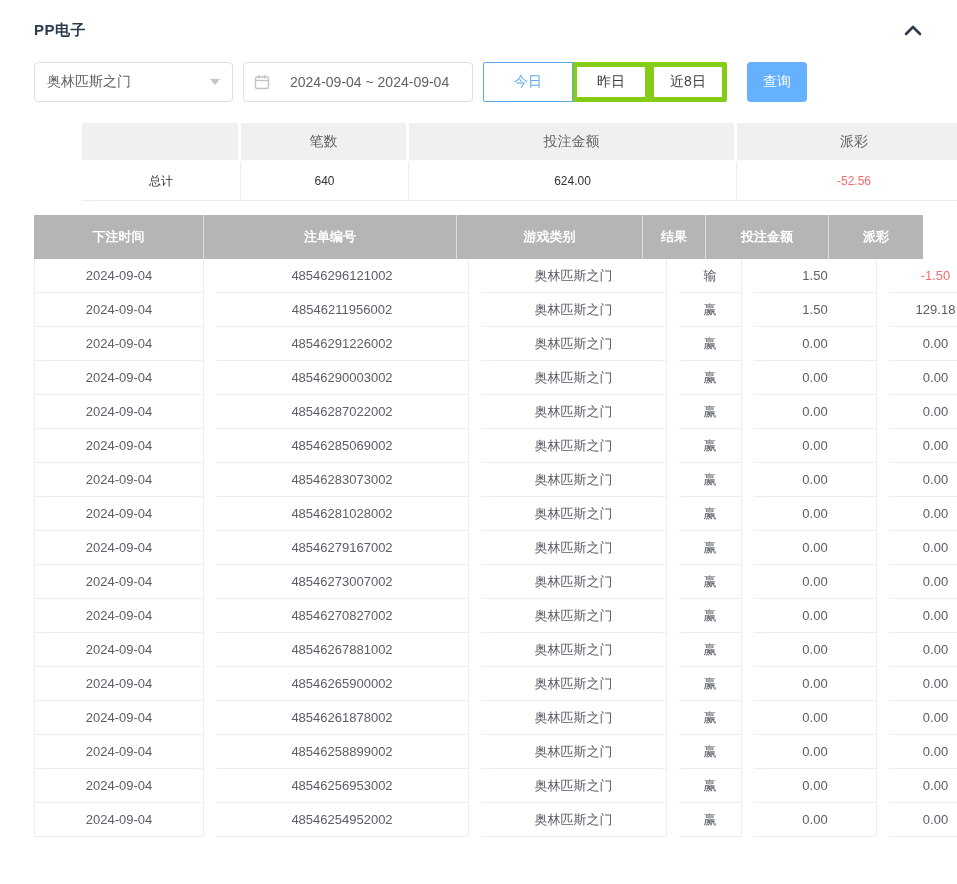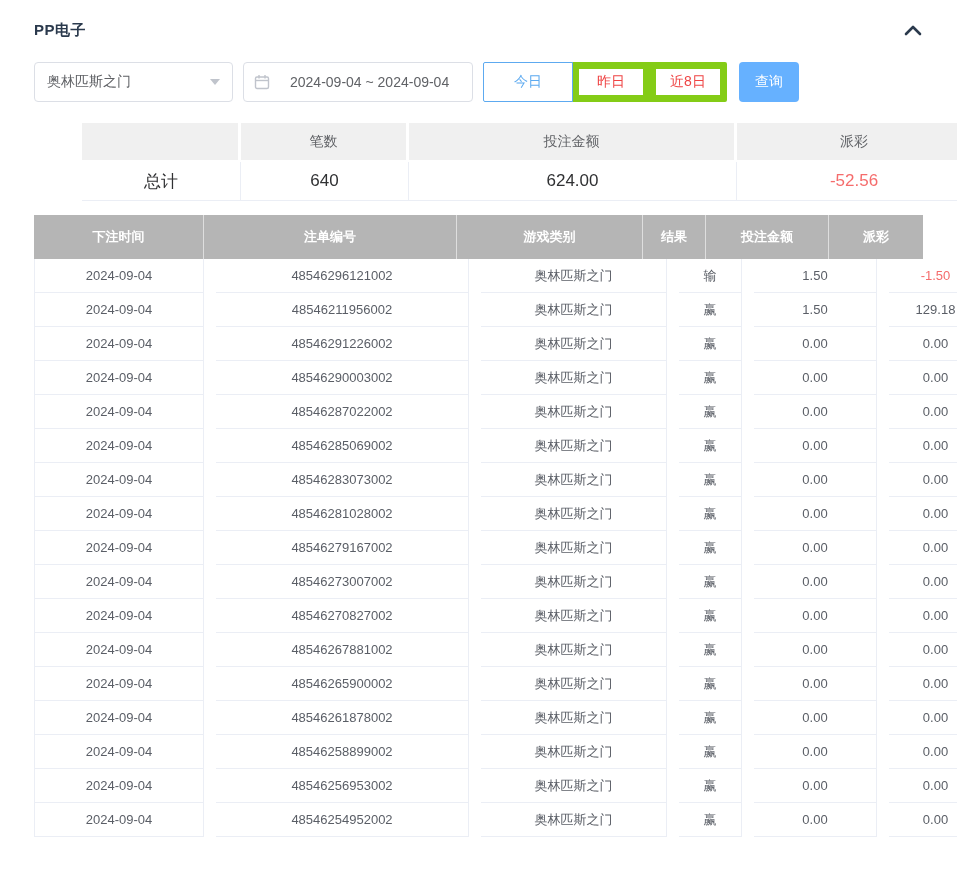--- a/index.html
+++ b/index.html
@@ -22,37 +22,37 @@
   .select-box{width:199px; height:40px; border:1px solid var(--input-border); border-radius:4px;
     display:flex; align-items:center; justify-content:space-between; padding:0 12px; cursor:pointer;}
   .select-box .sel-val{font-size:14px; color:#606266;}
   .caret{width:0; height:0; border-left:5px solid transparent; border-right:5px solid transparent;
     border-top:6px solid var(--muted);}
   .date-box{width:230px; height:40px; border:1px solid var(--input-border); border-radius:4px;
     display:flex; align-items:center; padding:0 10px; margin-left:10px; cursor:pointer;}
   .date-box .date-val{font-size:14px; color:#606266; margin-left:20px; white-space:nowrap;}
   .seg{display:flex; margin-left:10px;}
   .seg-btn{height:40px; background:#fff; font-size:14px; display:flex; align-items:center; justify-content:center;
-    border:7px solid #84cc16; color:#ef4444; cursor:pointer; margin-left:-1px;}
+    border:5px solid #84cc16; color:#404040; cursor:pointer; margin-left:-1px;}
   .seg-btn:first-child{margin-left:0; border-radius:2px 0 0 2px; width:80px;}
   .seg-btn{width:78px;}
   .seg-btn:last-child{border-radius:0 2px 2px 0;}
   .seg-btn.active{border:1px solid var(--accent-border); color:var(--accent-border); z-index:2; width:90px;}
-  .query-btn{width:60px; height:40px; margin-left:12px; background:var(--accent); color:#fff; font-size:14px;
+  .query-btn{width:60px; height:40px; margin-left:20px; background:var(--accent); color:#fff; font-size:14px;
     border:none; border-radius:4px; cursor:pointer;}
 
   
   .summary{margin-top:21px; width:889px;}
   .sum-head, .sum-row{display:grid; grid-template-columns:159px 168px 328px 234px;padding-left:48px;}
   .sum-head{height:37px;}
   .sum-head .sh{background:var(--summary-header-bg); display:flex; align-items:center; justify-content:center;
     font-size:14px; color:#606266; border-right:3px solid #fff;}
   .sum-head .sh:last-child{border-right:none;}
   .sum-row{height:41px;}
-  .sum-row .sd{background:#fff; display:flex; align-items:center; justify-content:center; font-size:17px;
+  .sum-row .sd{background:#fff; display:flex; align-items:center; justify-content:center; font-size:12px;
     color:var(--dark); border-bottom:1px solid var(--row-border); border-right:1px solid var(--row-border); margin-top:2px;}
   .sum-row .sd:last-child{border-right:none;}
   .neg{color:var(--negative) !important;}
 
   
   .records{margin-top:14px; width:889px;}
   .thead, .trow{display:grid; grid-template-columns:170px 253px 186px 63px 123px 94px;}
   .thead{height:44px; background:var(--table-header-bg);}
   .thead .th{display:flex; align-items:center; justify-content:center; color:#fff; font-size:13px; font-weight:bold;
     border-right:1px solid rgba(255,255,255,.55);}

